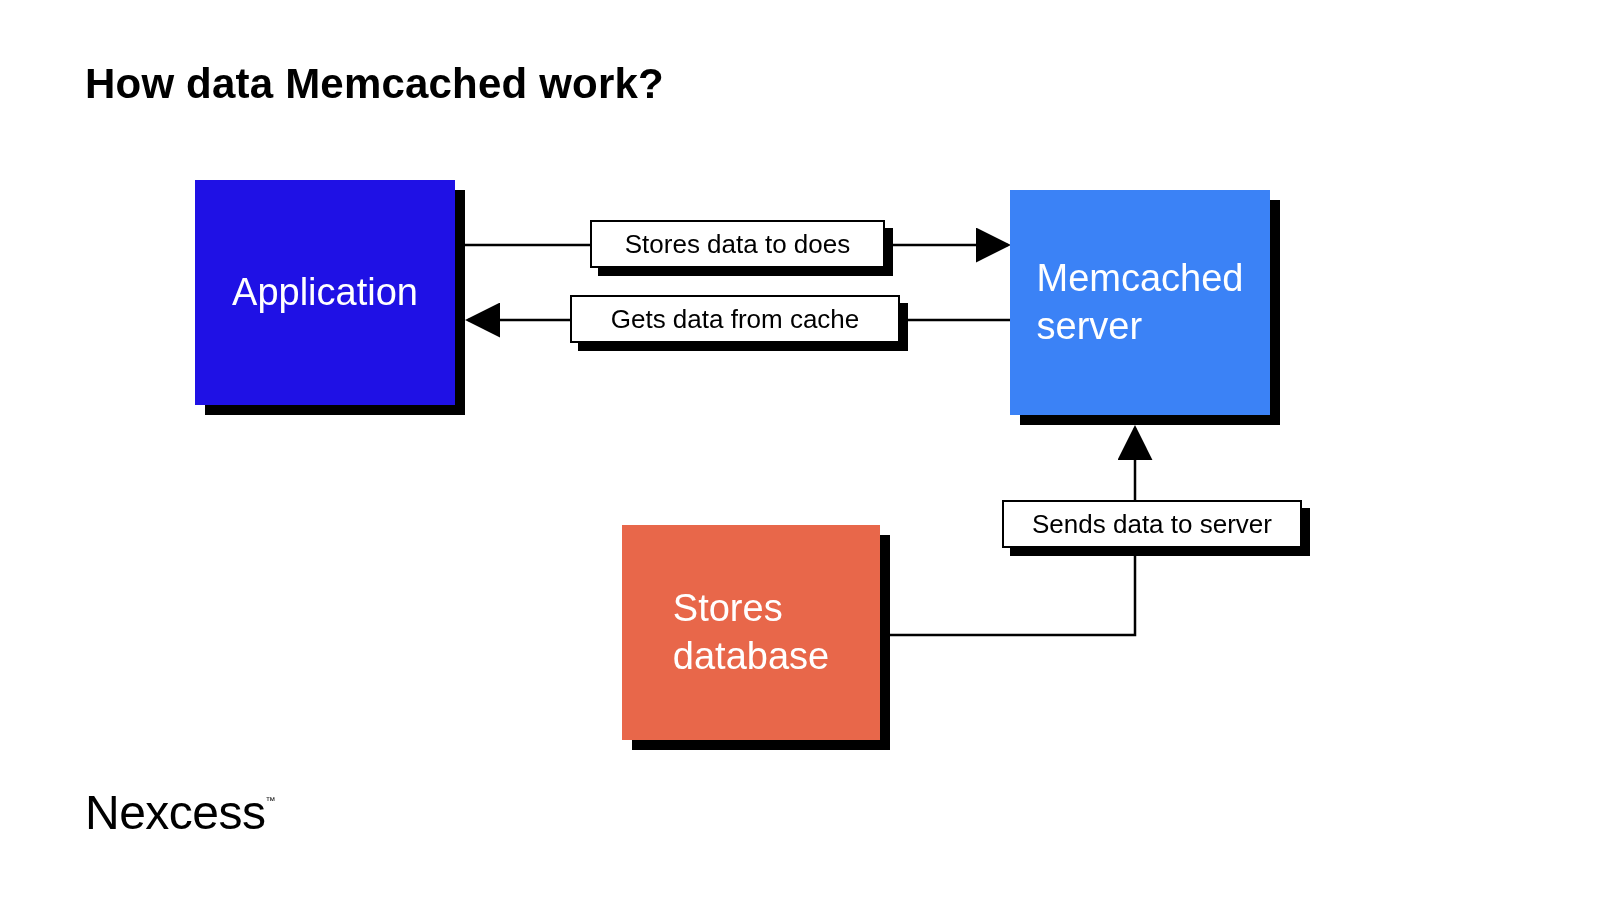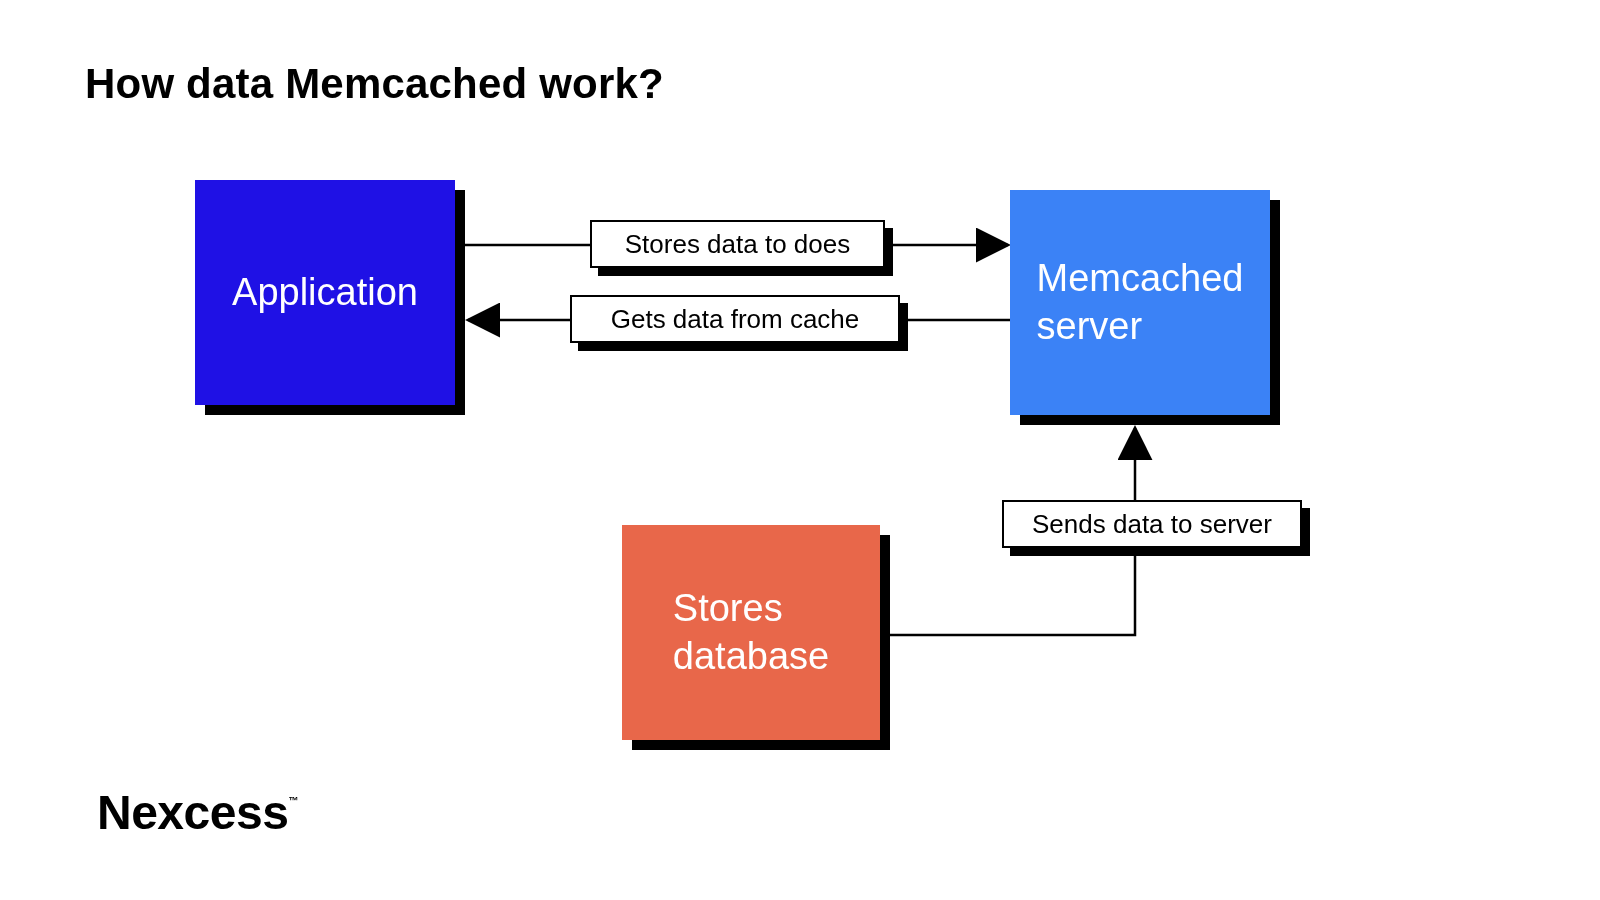--- a/index.html
+++ b/index.html
@@ -10,21 +10,21 @@
   .node .shadow{position:absolute;width:100%;height:100%;background:#000;left:10px;top:10px}
   .node .face{position:absolute;width:100%;height:100%;display:flex;align-items:center;justify-content:center;text-align:left;color:#fff;font-size:38px;line-height:1.25;font-weight:400}
   .app .face{background:#1F11E5}
   .mem .face{background:#3b82f6}
   .db  .face{background:#E8674A}
   
   .lab{position:absolute}
   .lab .shadow{position:absolute;width:100%;height:100%;background:#000;left:8px;top:8px}
   .lab .face{position:absolute;width:100%;height:100%;background:#fff;border:2px solid #000;box-sizing:border-box;display:flex;align-items:center;justify-content:center;font-size:26px;color:#000}
   
-  .brand{position:absolute;left:97px;bottom:60px;font-size:48px;font-weight:700;letter-spacing:-.5px}
+  .brand{position:absolute;left:85px;bottom:60px;font-size:48px;font-weight:400;letter-spacing:-.5px}
   .brand sup{font-size:10px;vertical-align:top;position:relative;top:10px}
   
   .links{position:absolute;left:0;top:0;width:1600px;height:900px}
 </style>
 </head>
 <body>
 
 <div class="stage">
 
   <div class="title">How data Memcached work?</div>

